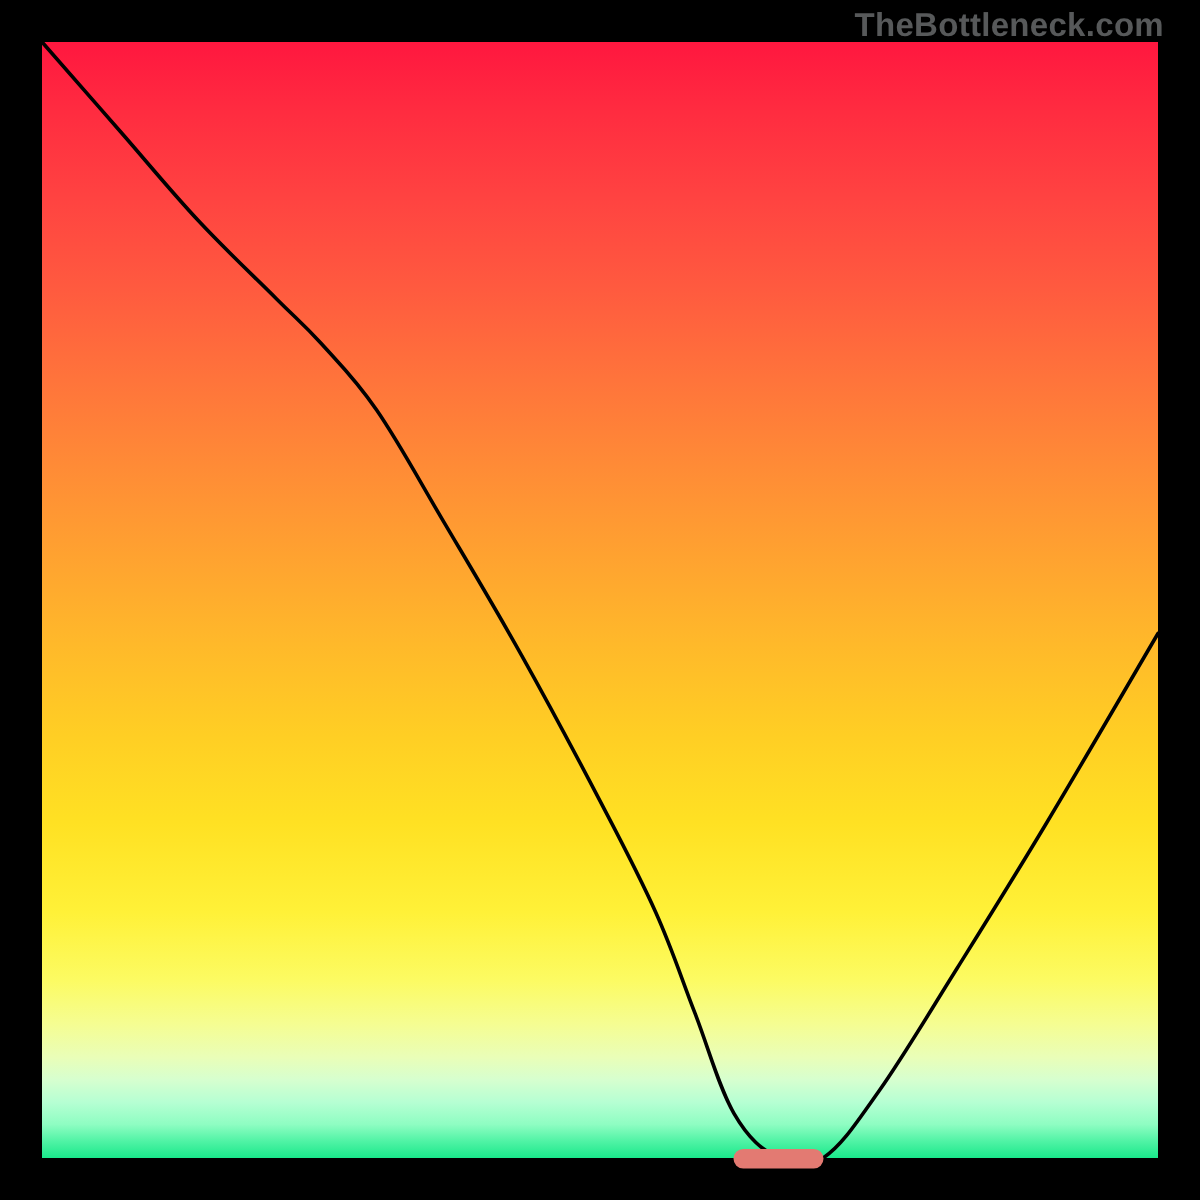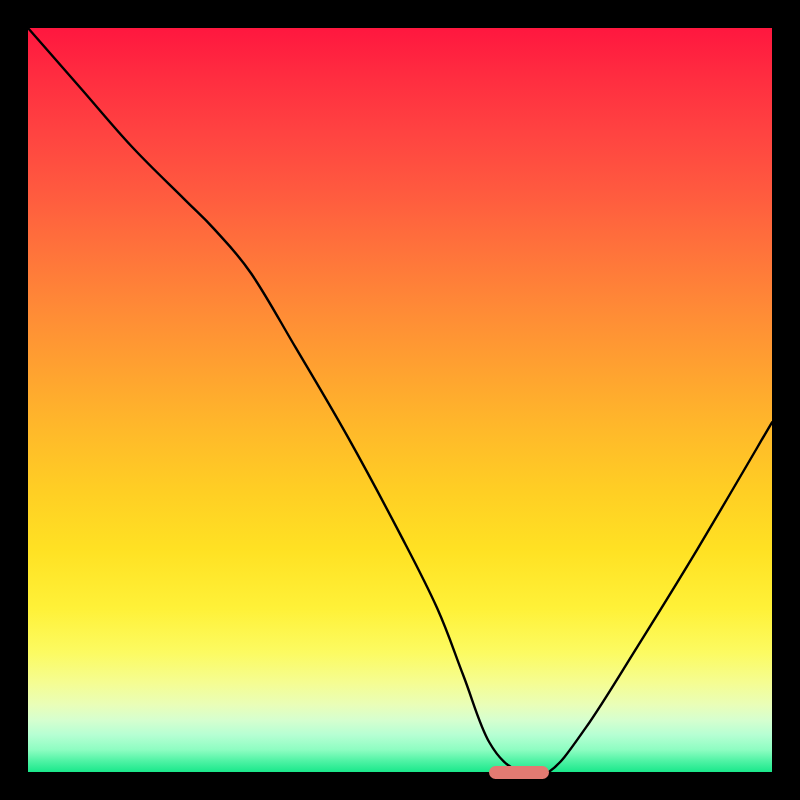--- a/index.html
+++ b/index.html
@@ -75,20 +75,21 @@
     position: absolute;
     height: 13px;
     border-radius: 7px;
     background: #e37a72;
   }
 </style>
 </head>
 <body>
 
 <div class="frame">
+  <div class="watermark">TheBottleneck.com</div>
 
   <div class="plot-area">
     <svg class="curve-svg" viewBox="0 0 744 744" preserveAspectRatio="none">
       <path class="curve-path" d="M 0.00 0.00 C 9.37 10.71, 33.33 38.09, 52.08 59.52 C 70.83 80.95, 85.41 98.95, 104.16 119.04 C 122.91 139.13, 141.51 156.39, 156.24 171.12 C 170.97 185.85, 173.95 187.49, 186.00 200.88 C 198.05 214.27, 208.47 224.09, 223.20 245.52 C 237.93 266.95, 250.43 290.46, 267.84 319.92 C 285.25 349.38, 301.17 375.72, 319.92 409.20 C 338.67 442.68, 355.93 475.12, 372.00 505.92 C 388.07 536.72, 397.82 554.88, 409.20 580.32 C 420.58 605.76, 425.87 623.17, 435.24 647.28 C 444.61 671.39, 451.24 696.83, 461.28 714.24 C 471.32 731.65, 480.33 738.64, 491.04 744.00 C 501.75 749.36, 508.75 752.04, 520.80 744.00 C 532.85 735.96, 541.93 722.13, 558.00 699.36 C 574.07 676.59, 589.99 649.66, 610.08 617.52 C 630.17 585.38, 645.49 560.98, 669.60 520.80 C 693.71 480.62, 730.61 417.09, 744.00 394.32"></path>
     </svg>
     <div class="marker" style="left: 461.28px; width: 59.52px; bottom: -7px; background: rgb(227, 122, 114);"></div>
   </div>
 </div>
 
 </body></html>

